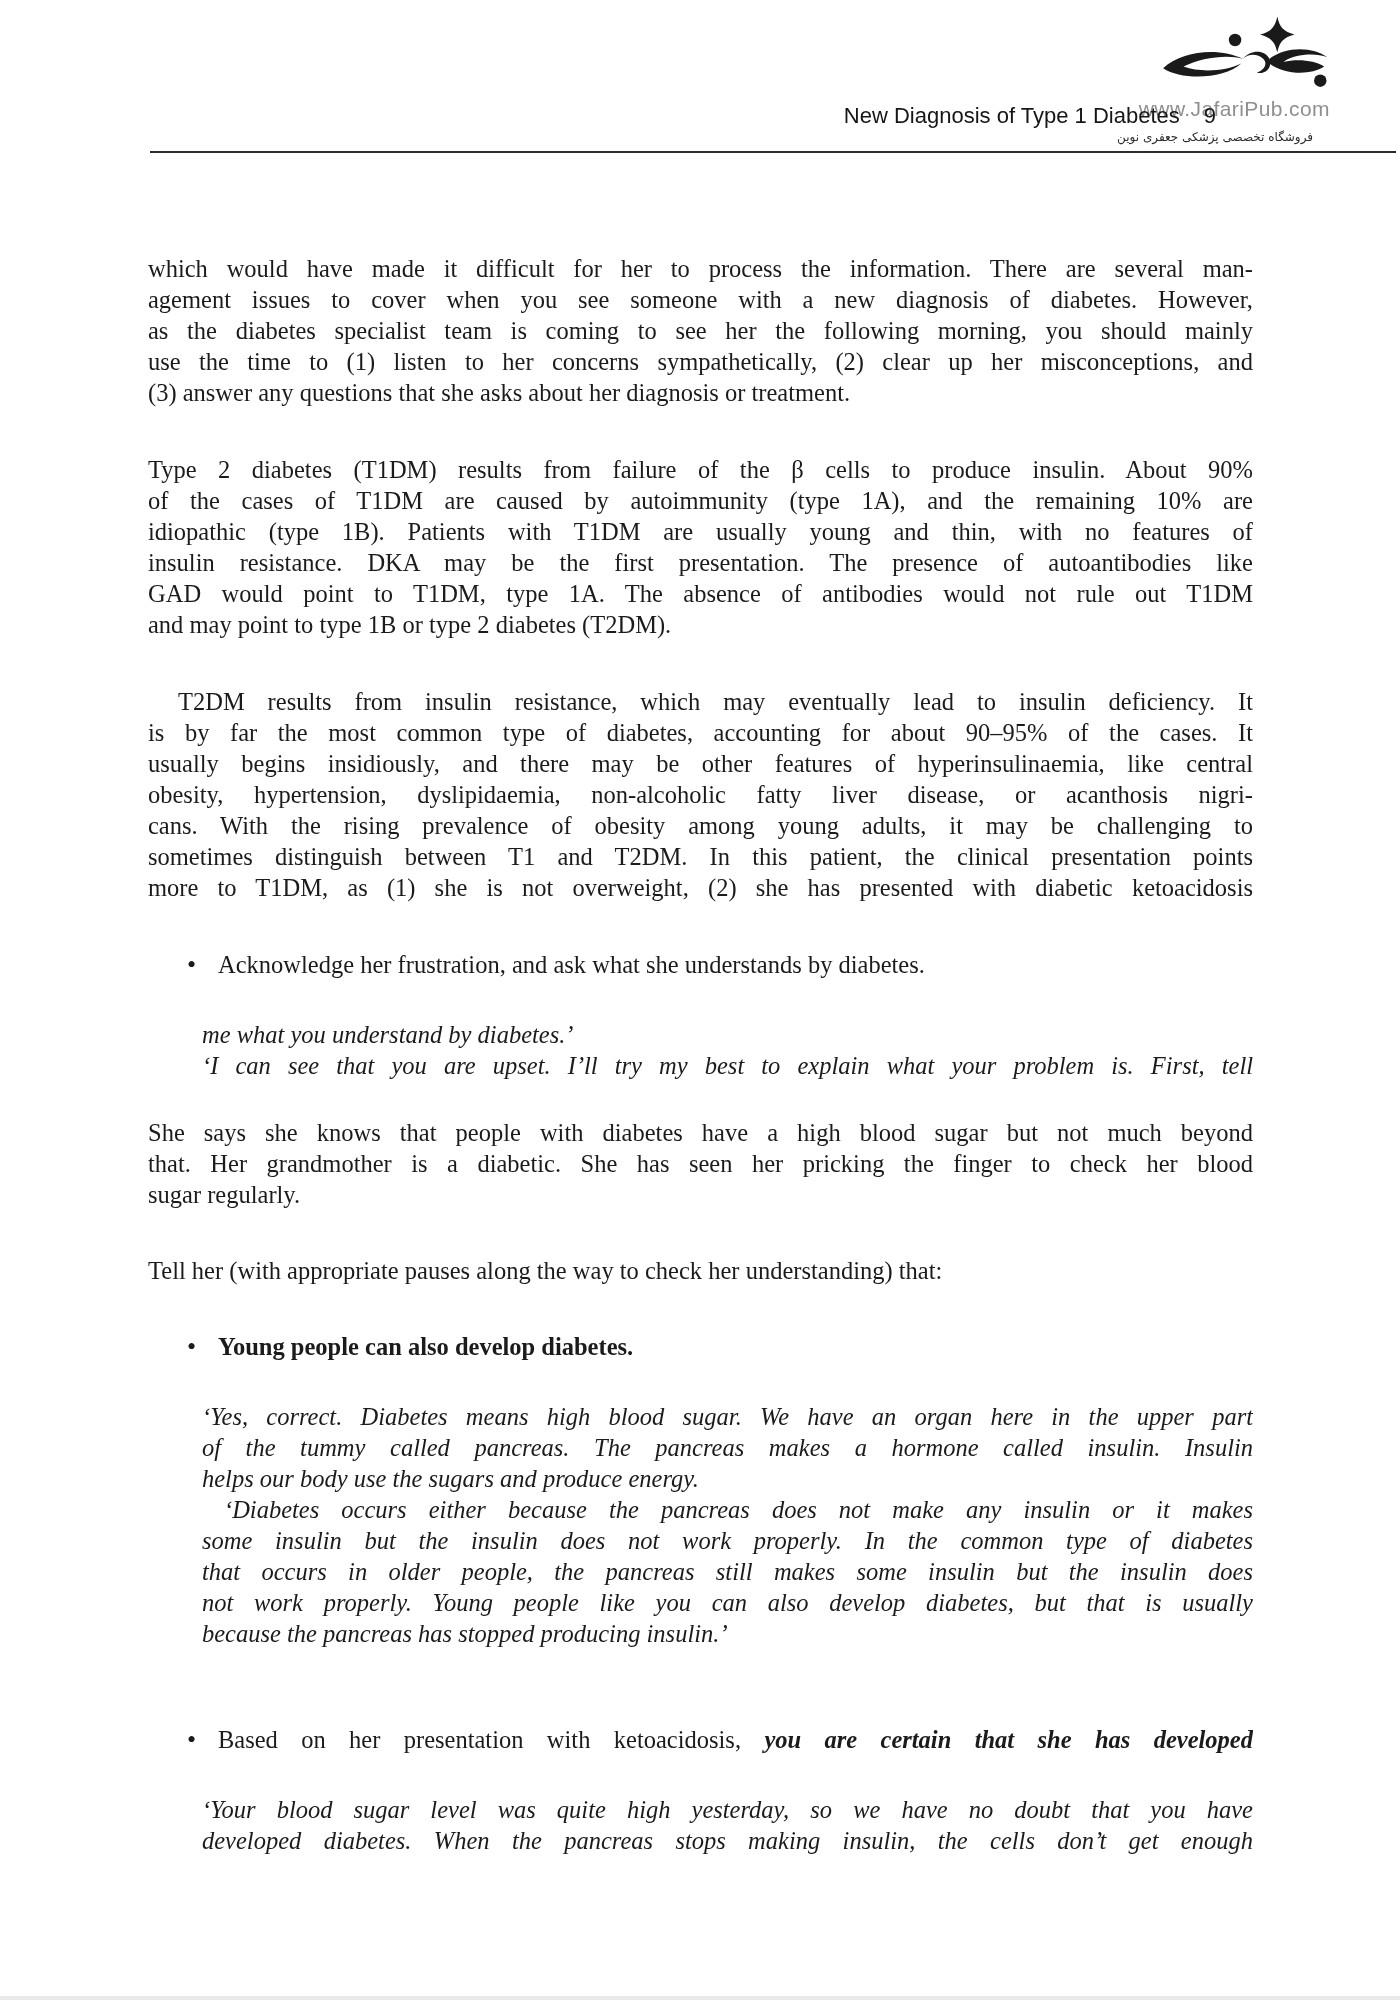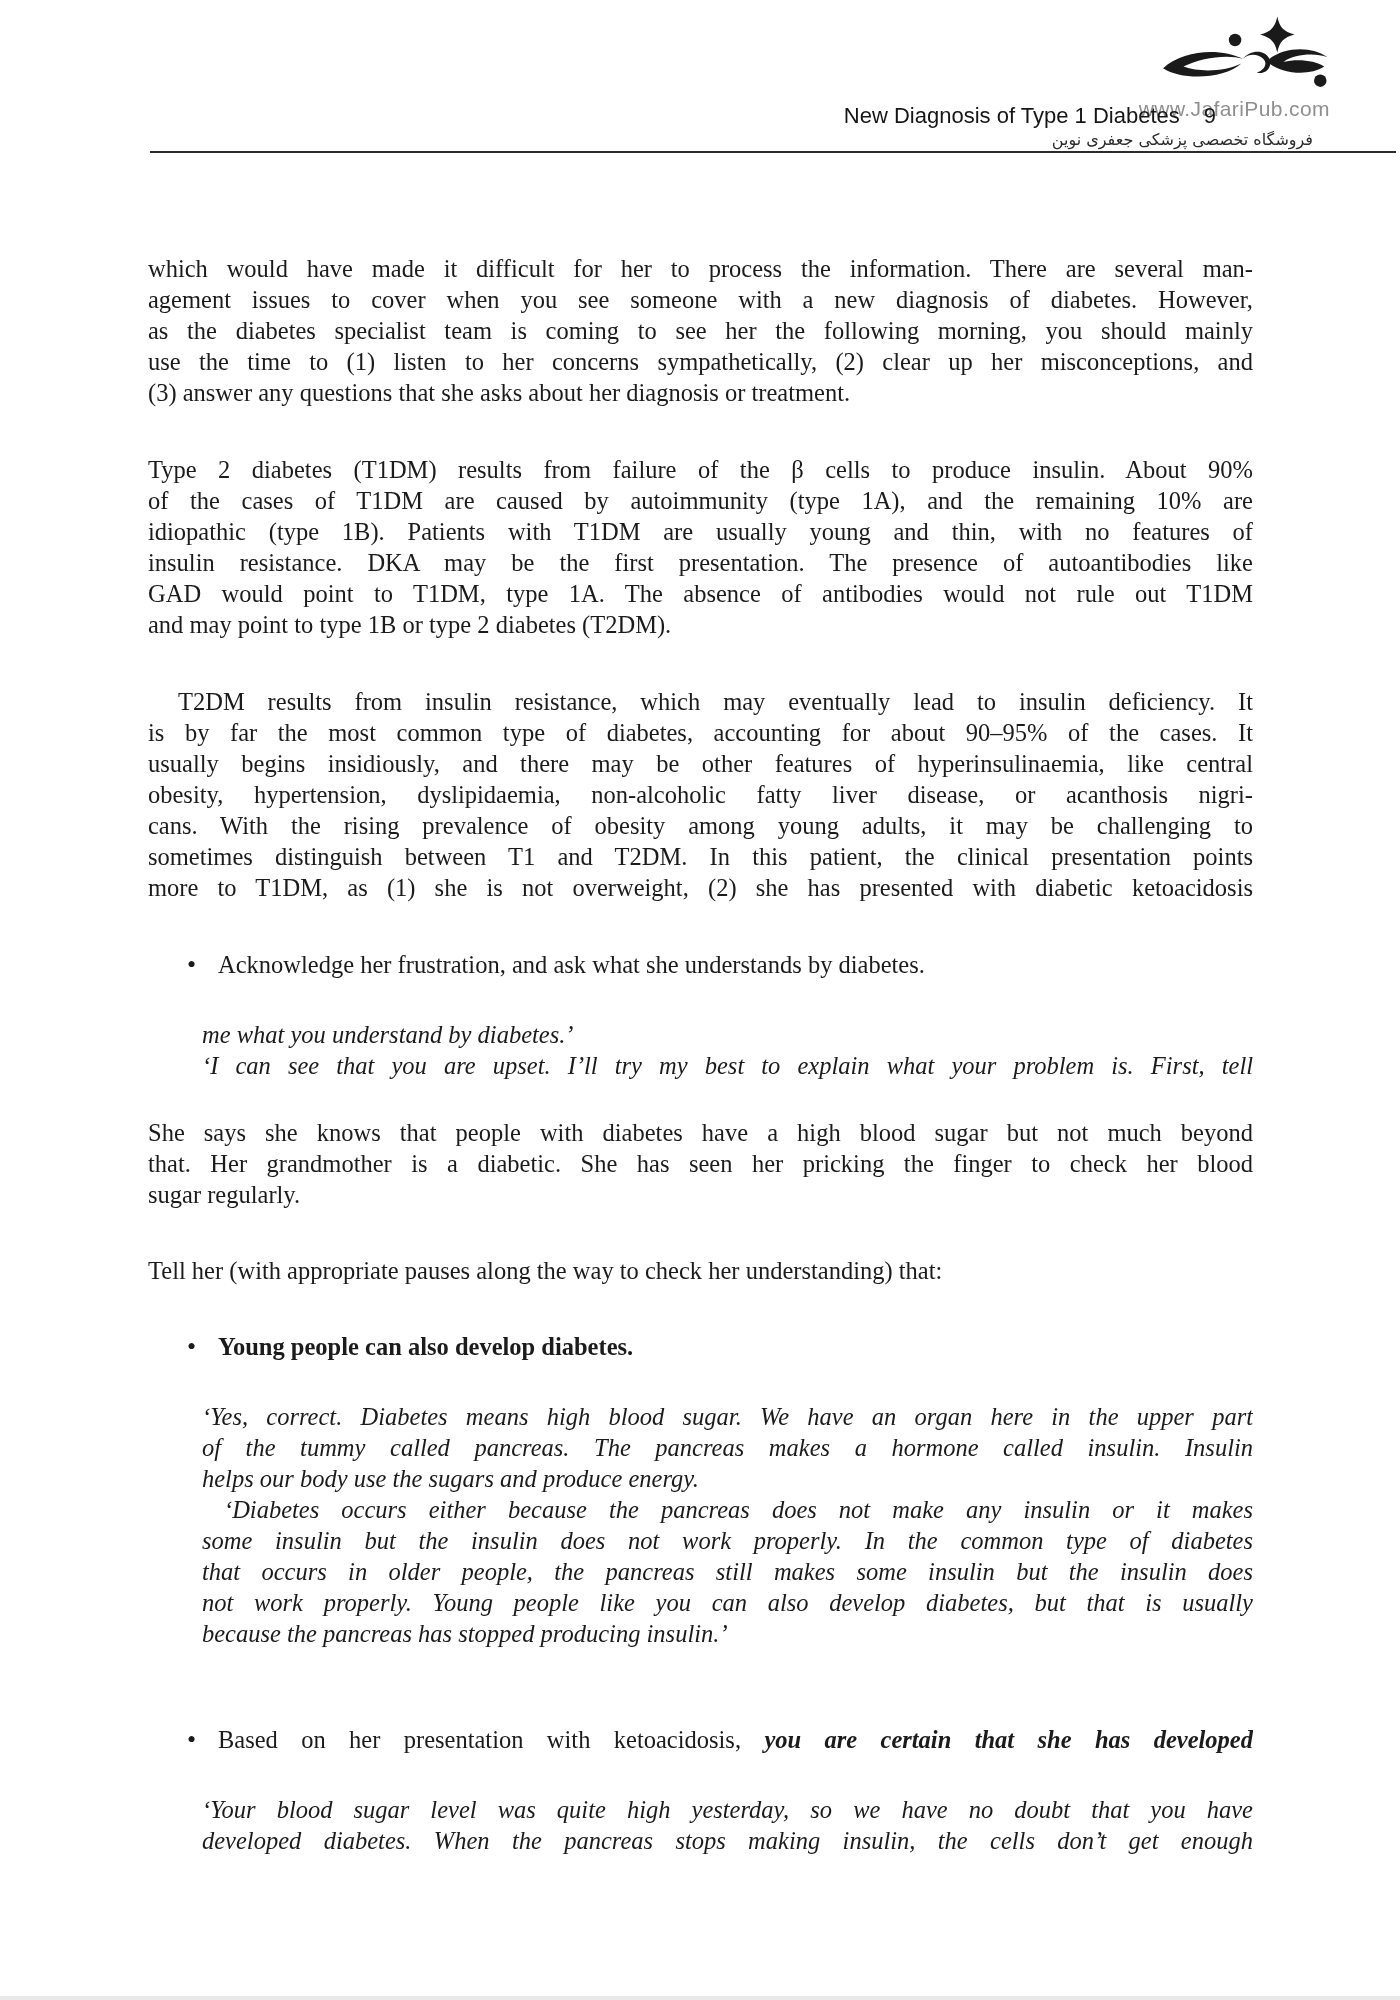--- a/index.html
+++ b/index.html
@@ -16,21 +16,21 @@
     letter-spacing:.4px;white-space:nowrap;
   }
   .running-head{
     position:absolute;top:103px;right:184px;
     font-family:"Liberation Sans",sans-serif;font-size:22px;color:#161616;
     white-space:nowrap;
   }
   .rh-page{margin-left:24px;}
   .persian{
     position:absolute;top:130px;right:87px;direction:rtl;
-    font-family:"DejaVu Sans",sans-serif;font-size:16px;color:#2b2b2b;
+    font-family:"DejaVu Sans",sans-serif;font-size:12px;color:#2b2b2b;
     white-space:nowrap;
   }
   .rule{position:absolute;left:150px;top:151px;width:1246px;height:2px;background:#2b2b2b;}
   
   .bodycol{
     position:absolute;left:148px;top:205px;width:1105px;
     font-size:24.5px;
     margin-top:48px;
   }
   .tline{

